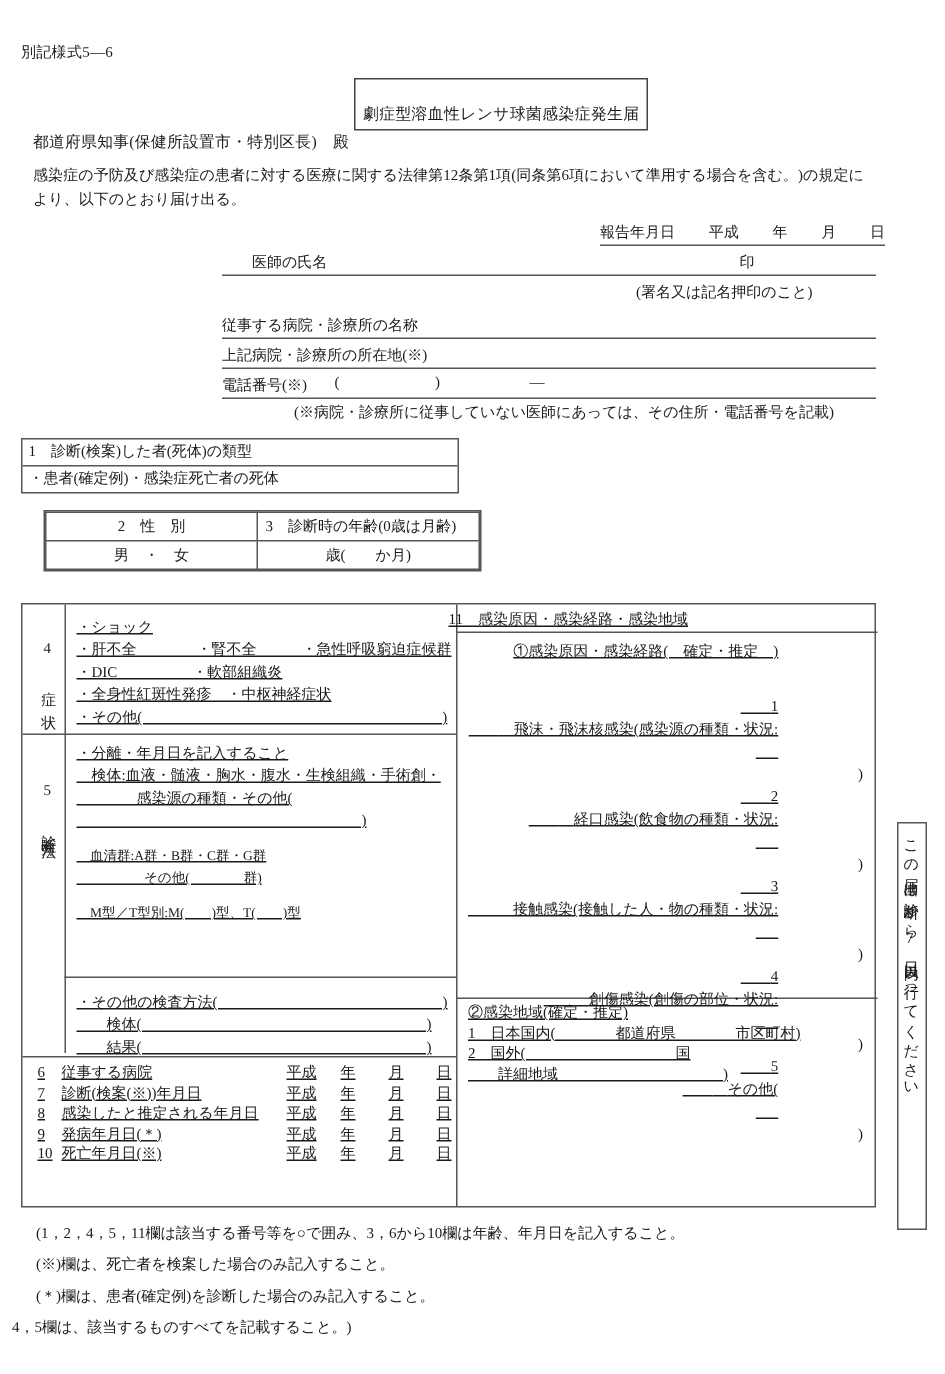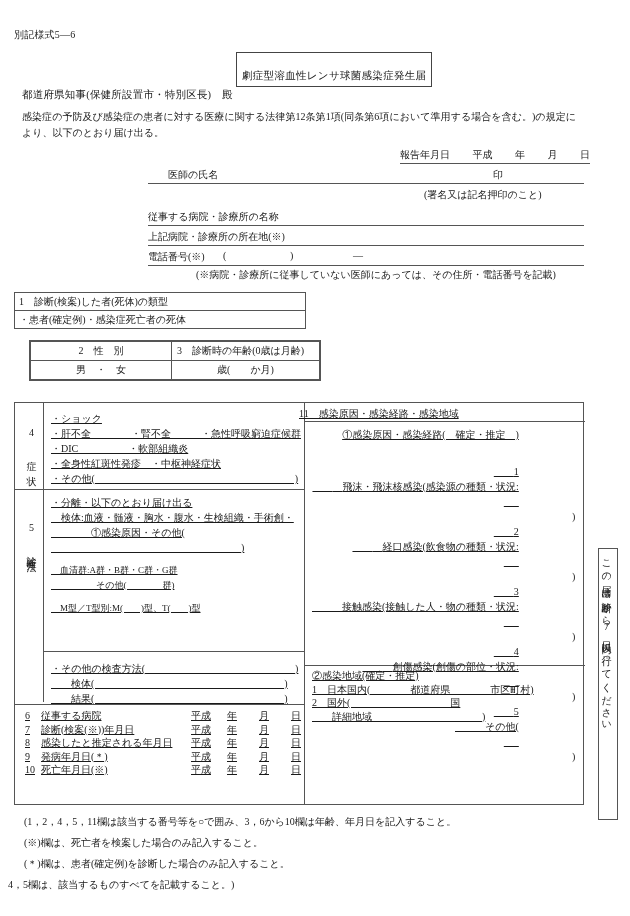--- a/index.html
+++ b/index.html
@@ -297,23 +297,23 @@
     <div class="cellbody" id="sym-list">
       <div class="row">・ショック</div>
       <div class="row">・肝不全　　　　・腎不全　　　・急性呼吸窮迫症候群</div>
       <div class="row">・DIC　　　　　・軟部組織炎</div>
       <div class="row">・全身性紅斑性発疹　・中枢神経症状</div>
       <div class="row">・その他(　　　　　　　　　　　　　　　　　　　　)</div>
     </div>
 
     <div class="vlabel" style="left:5px; top:96px; height:80px; width:18px;">5 診断方法</div>
     <div class="cellbody" id="dx-body" style="top:92px;">
-      <div class="row">・分離・以下のとおり届け出る</div>
+      <div class="row">・分離・年月日を記入すること</div>
       <div class="row">　検体:血液・髄液・胸水・腹水・生検組織・手術創・</div>
-      <div class="row">　　　　①感染原因・その他(</div>
+      <div class="row">　　　　感染源の種類・その他(</div>
       <div class="row">　　　　　　　　　　　　　　　　　　　)</div>
       <div class="row" style="height:8px;"></div>
       <div class="row sm">　血清群:A群・B群・C群・G群</div>
       <div class="row sm">　　　　　その他(　　　　群)</div>
       <div class="row" style="height:8px;"></div>
       <div class="row sm">　M型／T型別:M(　　)型、T(　　)型</div>
     </div>
 
     <div class="cellbody" id="other-test" style="top:258px;">
       <div class="row">・その他の検査方法(　　　　　　　　　　　　　　　)</div>

